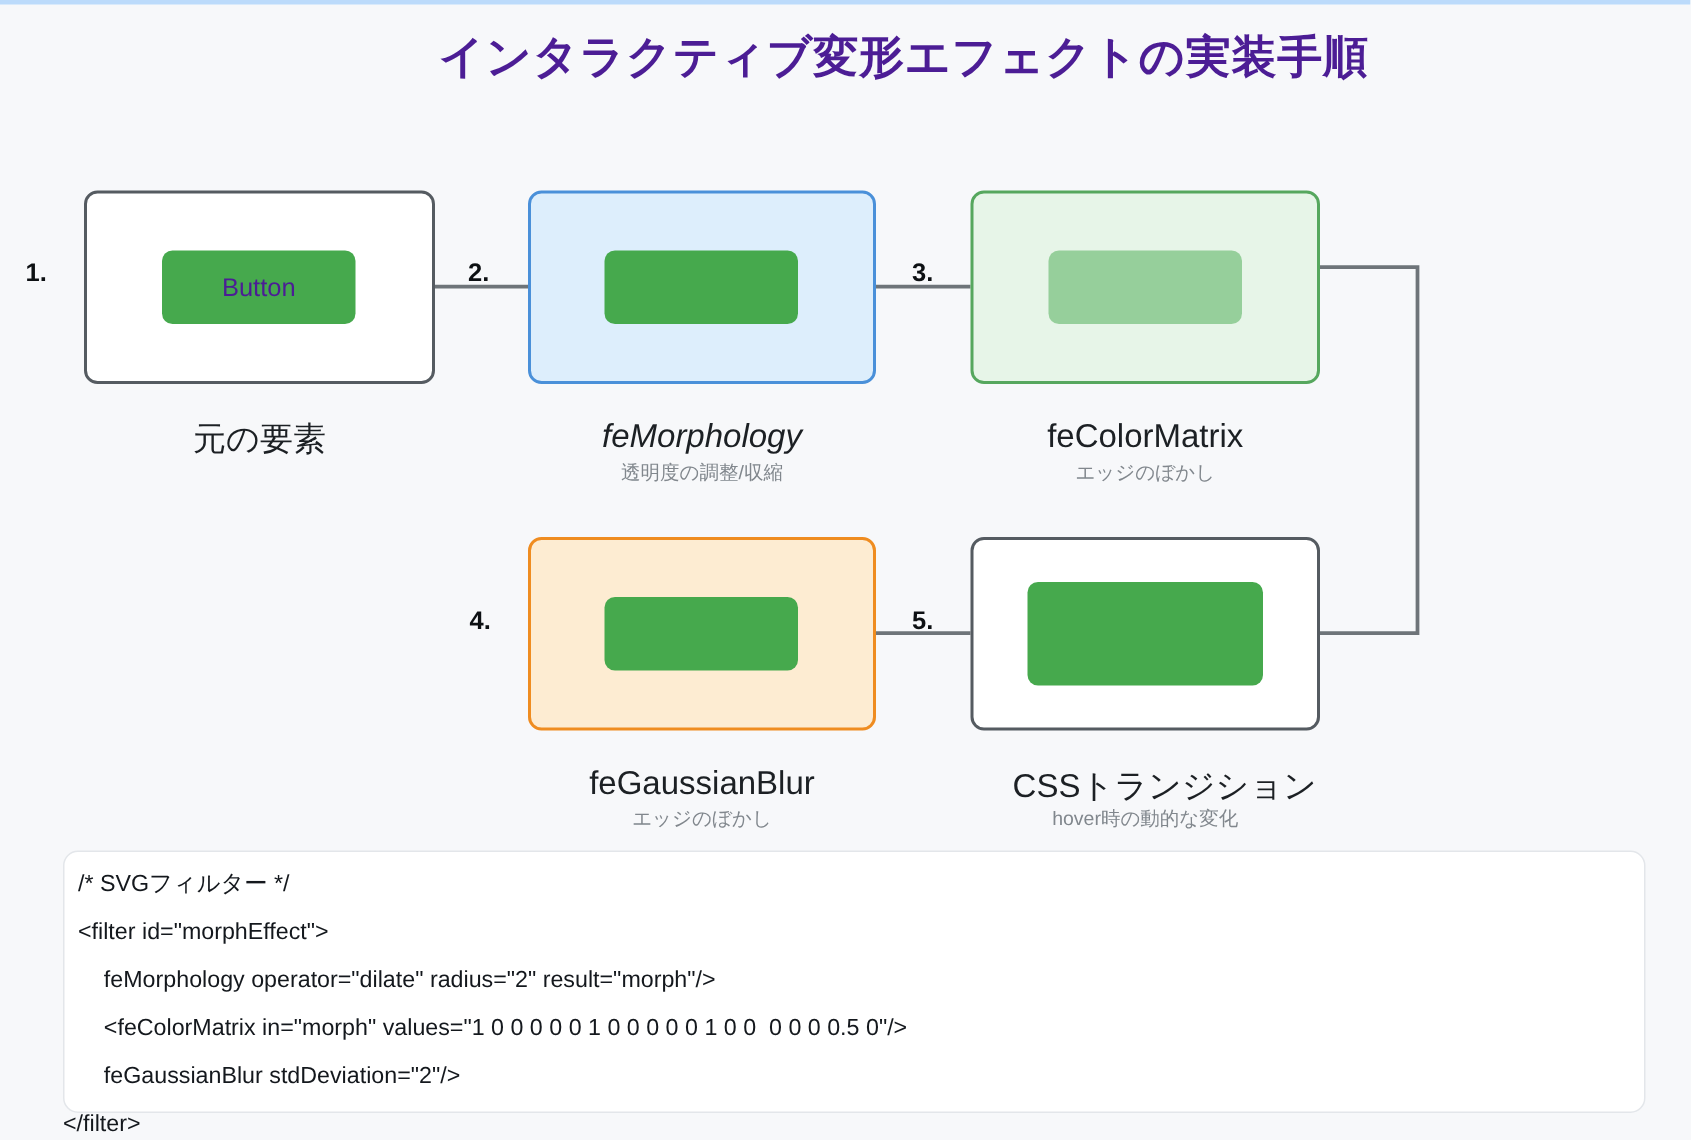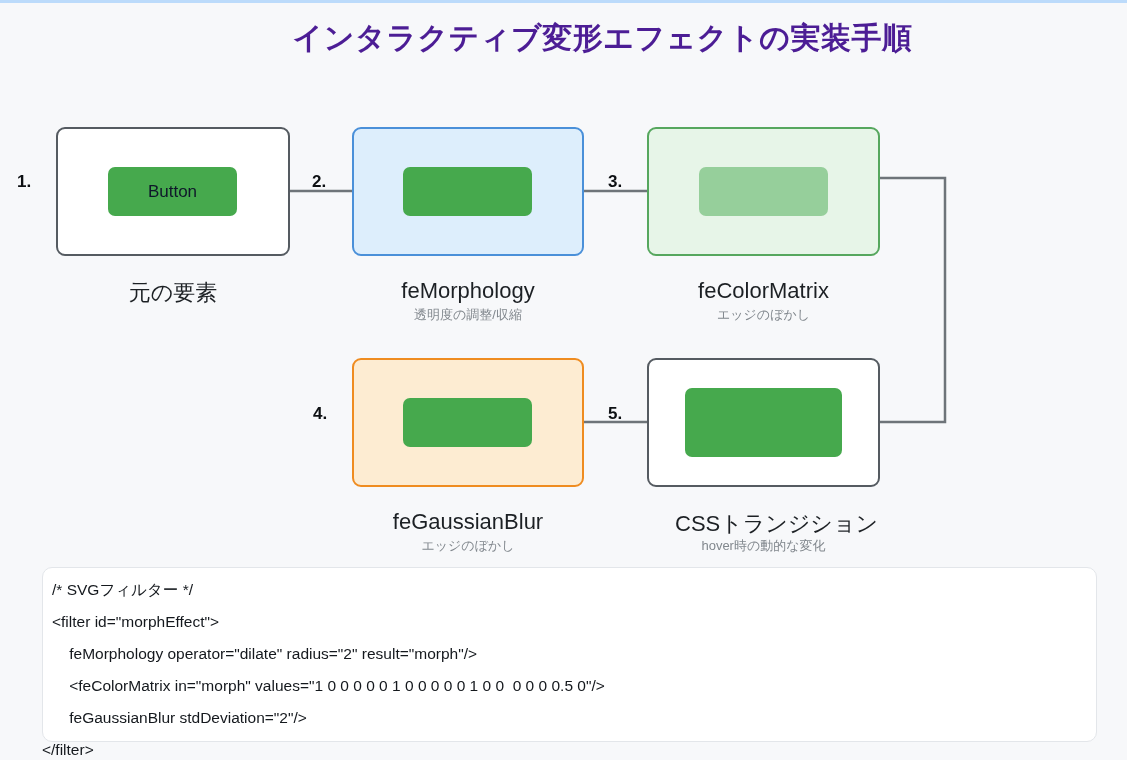--- a/index.html
+++ b/index.html
@@ -52,21 +52,21 @@
     border: 2px solid #555b61;
     background: #ffffff;
   }
   .node.blue   { background: #ddeefc; border-color: #4a90d9; }
   .node.green  { background: #e7f5e8; border-color: #56a75e; }
   .node.orange { background: #fdecd2; border-color: #ef8c20; }
   .greenchip {
     position: absolute;
     border-radius: 7px;
     background: #46a94d;
-    color: #0f172a;
+    color: #4c1d95;
     font-size: 17px;
     display: flex;
     align-items: center;
     justify-content: center;
   }
   .greenchip.faded { background: #46a94d; opacity: 0.5; }
 
   .caption {
     position: absolute;
     text-align: center;
@@ -129,21 +129,21 @@
 
   <div class="node" style="left:56px; top:127px; width:234px; height:129px;"></div>
   <div class="greenchip" style="left:108px; top:167px; width:129px; height:49px;">Button</div>
   <div class="stepnum" style="left:17px; top:172px;">1.</div>
   <div class="caption" style="left:56px; top:278px; width:234px;">元の要素</div>
   <div class="subcaption" style="left:56px; top:306px; width:234px;"></div>
 
   <div class="node blue" style="left:352px; top:127px; width:232px; height:129px;"></div>
   <div class="greenchip" style="left:403px; top:167px; width:129px; height:49px;"></div>
   <div class="stepnum" style="left:312px; top:172px;">2.</div>
-  <div class="caption" style="left:352px; top:278px; width:232px;">feMorphology</div>
+  <div class="caption" style="left:352px; top:278px; width:232px;font-style:italic;">feMorphology</div>
   <div class="subcaption" style="left:352px; top:306px; width:232px;">透明度の調整/収縮</div>
 
   <div class="node green" style="left:647px; top:127px; width:233px; height:129px;"></div>
   <div class="greenchip faded" style="left:699px; top:167px; width:129px; height:49px;"></div>
   <div class="stepnum" style="left:608px; top:172px;">3.</div>
   <div class="caption" style="left:647px; top:278px; width:233px;">feColorMatrix</div>
   <div class="subcaption" style="left:647px; top:306px; width:233px;">エッジのぼかし</div>
 
   <div class="node orange" style="left:352px; top:358px; width:232px; height:129px;"></div>
   <div class="greenchip" style="left:403px; top:398px; width:129px; height:49px;"></div>

